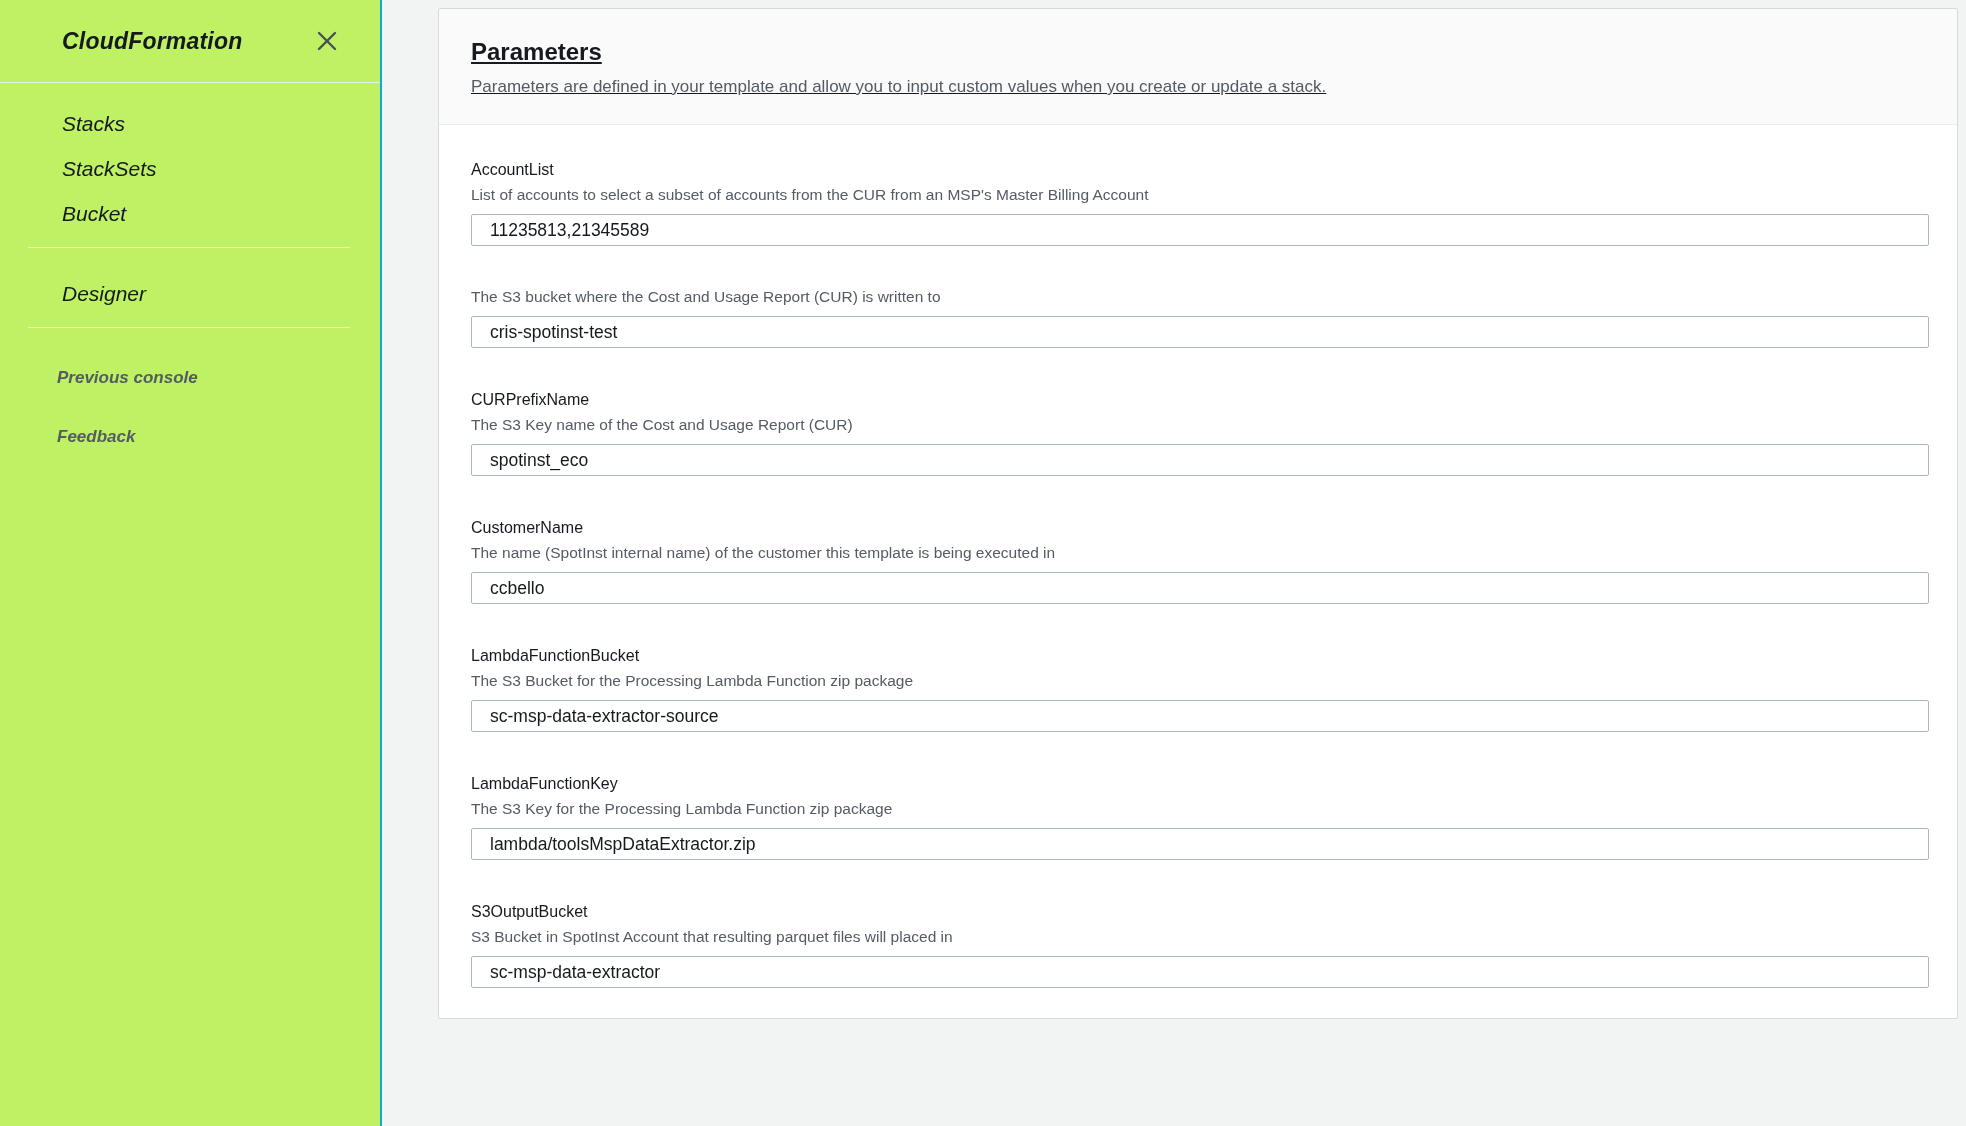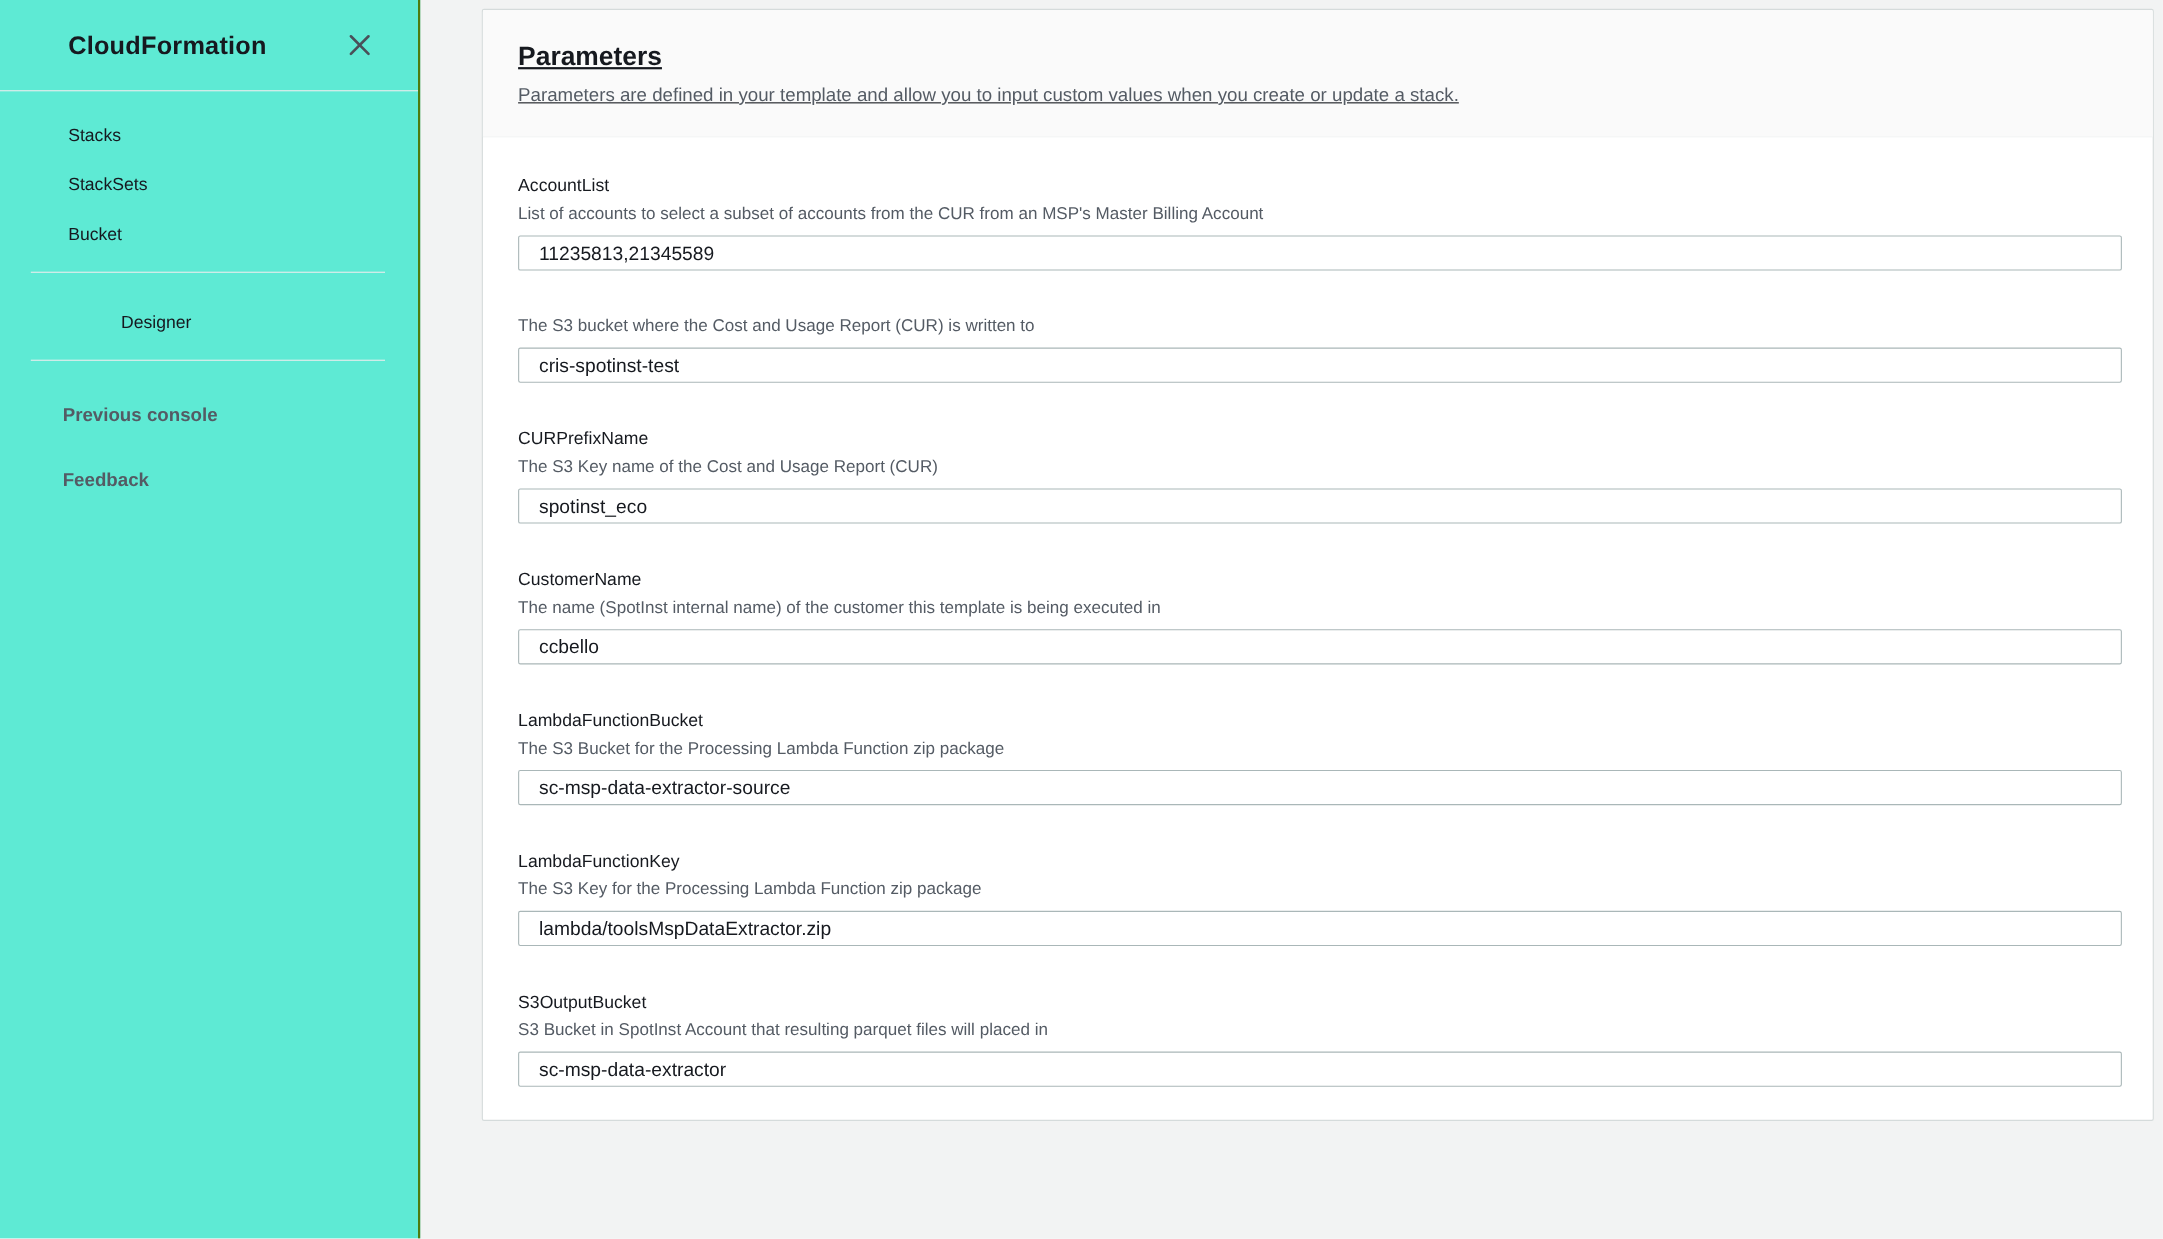--- a/index.html
+++ b/index.html
@@ -7,23 +7,24 @@
   body {
     width: 1966px; height: 1126px; overflow: hidden;
     display: flex;
     font-family: "Liberation Sans", sans-serif;
     color: #16191f;
   }
 
   
   .sidebar {
     width: 382px; flex: 0 0 382px; height: 100%;
-    background: #5eead4;
-    border-right: 2px solid #4d7c0f;
+    background: #bef264;
+    border-right: 2px solid #0ea5e9;
     position: relative;
+    font-style: italic;
   }
   .sidebar-header {
     height: 83px;
     border-bottom: 1px solid #eaeded;
     display: flex; align-items: center;
     padding: 0 40px 0 62px;
     justify-content: space-between;
   }
   .sidebar-title {
     font-size: 23px; font-weight: 700; color: #16191f;
@@ -32,21 +33,21 @@
   .close-btn {
     background: none; border: none; cursor: pointer;
     width: 26px; height: 26px; display: flex; align-items: center; justify-content: center;
     padding: 0;
   }
   .close-btn svg { display: block; }
   .nav-list { list-style: none; padding-top: 18px; }
   .nav-item {
     height: 45px; display: flex; align-items: center;
     padding-left: 62px;
-    font-size: 16px; color: #16191f; cursor: pointer;
+    font-size: 21px; color: #16191f; cursor: pointer;
   }
   .nav-divider {
     height: 1px; background: #eaeded;
     margin: 11px 30px 23px 28px;
   }
   .nav-item-secondary { height: 45px; }
   .sidebar-footer { padding-left: 33px; }
   .footer-link {
     display: block; margin-top: 38px;
     font-size: 17px; font-weight: 700; color: #545b64;
@@ -115,21 +116,21 @@
     </button>
   </div>
 
   <nav>
     <ul class="nav-list">
       <li class="nav-item">Stacks</li>
       <li class="nav-item">StackSets</li>
       <li class="nav-item">Bucket</li>
     </ul>
     <div class="nav-divider"></div>
-    <ul class="nav-list" style="padding-top:0;padding-left:48px;">
+    <ul class="nav-list" style="padding-top:0;">
       <li class="nav-item nav-item-secondary">Designer</li>
     </ul>
     <div class="nav-divider" style="margin-bottom:0;"></div>
     <div class="sidebar-footer">
       <a class="footer-link">Previous console</a>
       <a class="footer-link">Feedback</a>
     </div>
   </nav>
 </aside>
 

